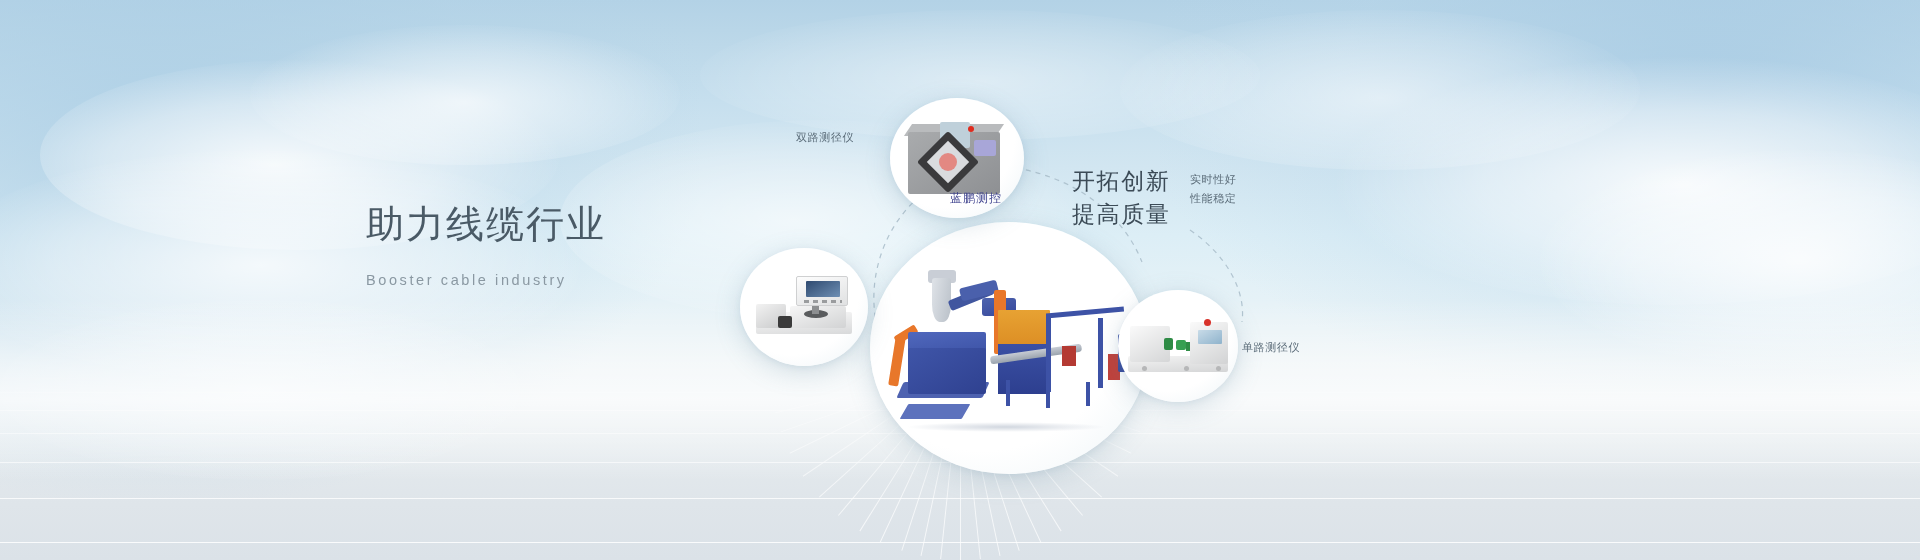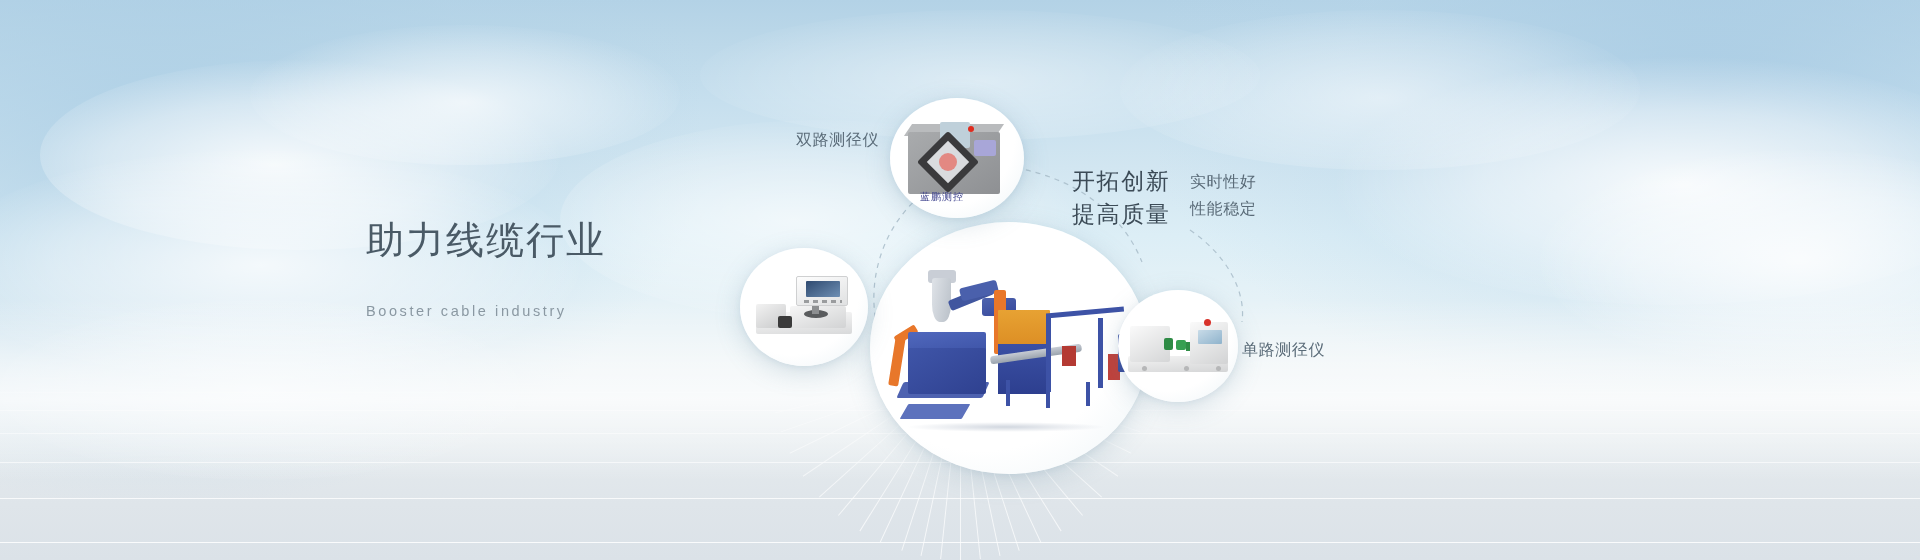--- a/index.html
+++ b/index.html
@@ -78,38 +78,38 @@
     position:absolute; left:0; right:0; bottom:0; height:190px;
     overflow:hidden; pointer-events:none;
     -webkit-mask-image:linear-gradient(to bottom, rgba(0,0,0,0) 0%, rgba(0,0,0,0.45) 22%, rgba(0,0,0,0.95) 70%, rgba(0,0,0,1) 100%);
     mask-image:linear-gradient(to bottom, rgba(0,0,0,0) 0%, rgba(0,0,0,0.45) 22%, rgba(0,0,0,0.95) 70%, rgba(0,0,0,1) 100%);
   }
   .grid-h{ position:absolute; left:0; right:0; height:1px; background:rgba(255,255,255,0.85); }
   .grid-v{ position:absolute; top:0; bottom:0; width:1px; background:rgba(255,255,255,0.72);
            transform-origin:top center; }
 
   
-  .copy{ position:absolute; left:366px; top:212px; width:560px; }
+  .copy{ position:absolute; left:366px; top:196px; width:560px; }
   .headline{
     color:#4a5a66;
     font-size:38px;
     line-height:1.52;
     letter-spacing:2px;
     font-weight:400;
     white-space:nowrap;
   }
   .subline{
     margin-top:16px;
     color:#6b7a86;
     font-size:20px;
     letter-spacing:2px;
     font-weight:400;
   }
   .eng{
-    margin-top:27px;
+    margin-top:12px;
     color:#8a98a2;
     font-size:14.5px;
     letter-spacing:2.6px;
     line-height:2.0;
     font-weight:400;
   }
 
   
   .composition{ position:absolute; left:860px; top:0; width:1060px; height:560px; }
 
@@ -164,21 +164,21 @@
   .dg{ position:absolute; left:14px; top:16px; width:108px; height:92px; }
   .dg div{ position:absolute; }
   .dg-body  { left:4px;  top:18px; width:92px; height:62px; background:linear-gradient(145deg,#a9abad,#8e9093); border-radius:2px; }
   .dg-top   { left:4px;  top:10px; width:92px; height:12px; background:#b9bbbd; transform:skewX(-34deg); }
   .dg-notch { left:36px; top:8px;  width:30px; height:26px; background:#bfd0da; border-radius:2px; }
   .dg-dia   { left:22px; top:26px; width:44px; height:44px; background:#3a3a3c; transform:rotate(45deg); border-radius:3px; }
   .dg-dia2  { left:29px; top:33px; width:30px; height:30px; background:#d9dbde; transform:rotate(45deg); }
   .dg-dia3  { left:35px; top:39px; width:18px; height:18px; background:#e8554a; transform:rotate(45deg); opacity:.62; border-radius:50%; }
   .dg-led   { left:64px; top:12px; width:6px;  height:6px;  background:#e02b1d; border-radius:50%; }
   .dg-ctrl  { left:70px; top:26px; width:22px; height:16px; background:#a8a6d8; border-radius:2px; }
-  .dg-txt   { left:16px; top:76px; width:70px; color:#3b3f8c; font-size:10px; text-align:left; letter-spacing:1px; }
+  .dg-txt   { left:28px; top:76px; width:70px; color:#3b3f8c; font-size:12px; text-align:right; letter-spacing:1px; }
 
   
   .li{ position:absolute; left:16px; top:28px; width:100px; height:66px; }
   .li div{ position:absolute; }
   .li-bar   { left:0px;  top:36px; width:96px; height:22px; background:linear-gradient(175deg,#fbfbfb,#d8d9da); border-radius:2px; }
   .li-barL  { left:0px;  top:28px; width:30px; height:24px; background:linear-gradient(150deg,#f2f2f2,#c9cacb); border-radius:2px; }
   .li-barR  { left:34px; top:30px; width:56px; height:22px; background:linear-gradient(160deg,#f6f6f6,#d2d3d4); border-radius:2px; }
   .li-lens  { left:22px; top:40px; width:14px; height:12px; background:#3b3b3b; border-radius:2px; }
   .li-stand { left:56px; top:24px; width:7px;  height:14px; background:#8d8f91; }
   .li-base  { left:48px; top:34px; width:24px; height:8px;  background:#5a5c5e; border-radius:50%; }
@@ -195,21 +195,21 @@
   .ri-green1{ left:36px; top:22px; width:9px;  height:12px; background:#2e8b45; border-radius:2px; }
   .ri-green2{ left:48px; top:24px; width:10px; height:10px; background:#37a052; border-radius:2px; }
   .ri-green3{ left:58px; top:26px; width:7px;  height:9px;  background:#2f8d46; }
   .ri-scr   { left:70px; top:14px; width:24px; height:14px; background:linear-gradient(150deg,#c8dbe8,#8fb3cc); border-radius:1px; }
   .ri-led   { left:76px; top:3px;  width:7px;  height:7px;  background:#d8322a; border-radius:50%; }
   .ri-dot1  { left:14px; top:50px; width:5px;  height:5px;  background:#b6b7b8; border-radius:50%; }
   .ri-dot2  { left:56px; top:50px; width:5px;  height:5px;  background:#b6b7b8; border-radius:50%; }
   .ri-dot3  { left:88px; top:50px; width:5px;  height:5px;  background:#b6b7b8; border-radius:50%; }
 
   
-  .label{ position:absolute; color:#5a6b78; font-size:16px; line-height:1.65; letter-spacing:0.6px; white-space:nowrap;font-family:Liberation Mono, monospace; }
+  .label{ position:absolute; color:#5a6b78; font-size:11px; line-height:1.65; letter-spacing:0.6px; white-space:nowrap; }
   .label-dual  { left:-64px;  top:128px; }
   .label-single{ left:382px;  top:338px; }
   .label-apply { left:-138px; top:338px; text-align:right; width:120px; }
   .label-perf  { left:330px;  top:170px; line-height:1.7; }
 
   .slogan{ position:absolute; left:212px; top:165px; color:#3c4b57; font-size:23px; line-height:1.45; letter-spacing:1.6px; white-space:nowrap; }
 </style>
 </head>
 <body>
 

